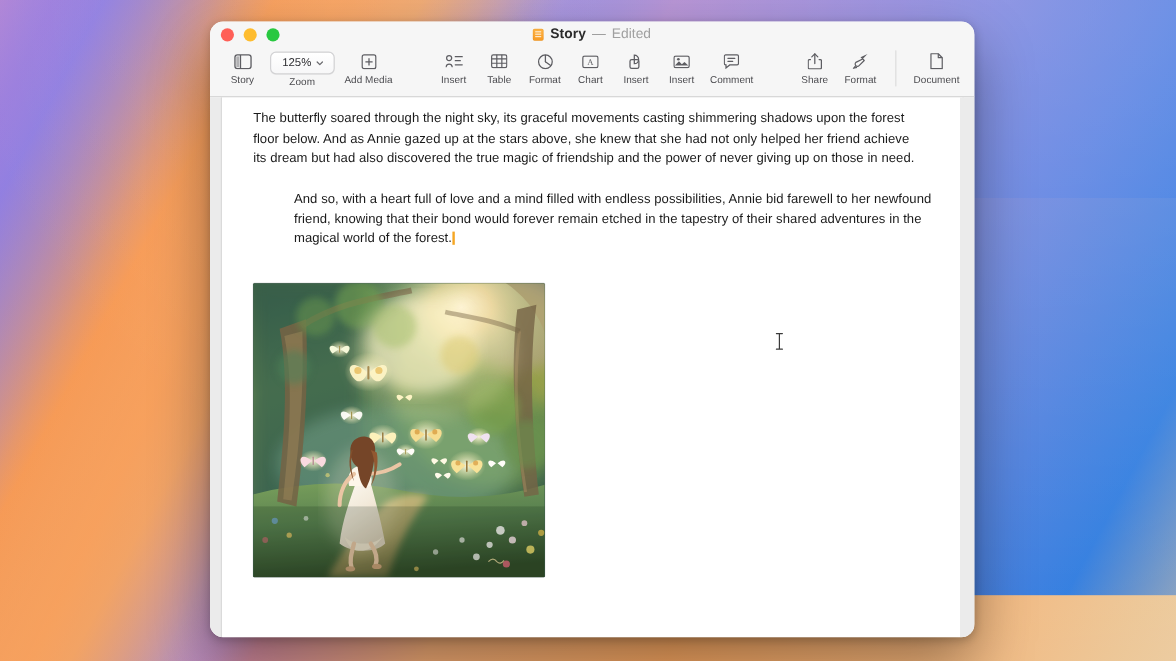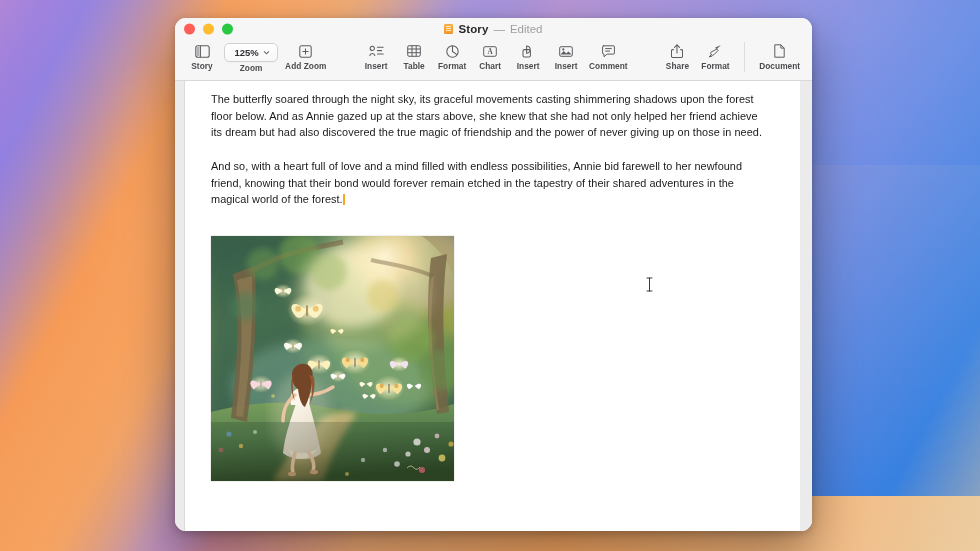--- a/index.html
+++ b/index.html
@@ -138,21 +138,20 @@
   
   .toolbar {
     height:40px; display:flex; align-items:flex-start;
     padding:0 8px; position:relative;
   }
   .tb-item {
     width:auto; min-width:38px; padding:0 6px;
     display:flex; flex-direction:column; align-items:center;
     justify-content:flex-start; gap:1px; cursor:default;
     padding-top:2px;
-    font-weight:bold;
   }
   .tb-icon {
     height:18px; display:flex; align-items:center; justify-content:center;
     color:#5d5d62;
   }
   .tb-label {
     font-size:8.3px; color:#4c4c50; letter-spacing:0.05px; white-space:nowrap;
   }
   .tb-spacer-md { width:30px; }
   .tb-flex { flex:1 1 auto; }
@@ -193,21 +192,21 @@
   }
 
   .para {
     font-size:10.9px;
     line-height:16.7px;
     color:#1b1b1b;
     letter-spacing:0.005em;
     text-align:left;
     width:559px;
   }
-  .para + .para { margin-top:16.7px; }
+  .para + .para { margin-top:16.7px;margin-left:34px; }
 
   .caret {
     display:inline-block; width:1.6px; height:11.5px;
     background:#f5a623; vertical-align:-2px; margin-left:0.5px;
   }
 
   
   .ibeam {
     position:absolute; left:461px; top:196px;
     width:7px; height:15px; pointer-events:none;
@@ -275,21 +274,21 @@
         </div>
 
         <div class="tb-item">
           <span class="tb-icon">
             <svg width="13" height="13" viewBox="0 0 13 13" fill="none" stroke="currentColor" stroke-width="1.05">
               <rect x="0.8" y="0.8" width="11.4" height="11.4" rx="1.6"></rect>
               <line x1="6.5" y1="3.5" x2="6.5" y2="9.5"></line>
               <line x1="3.5" y1="6.5" x2="9.5" y2="6.5"></line>
             </svg>
           </span>
-          <span class="tb-label">Add Zoom</span>
+          <span class="tb-label">Add Media</span>
         </div>
 
         <div class="tb-spacer-md"></div>
 
         <div class="tb-item">
           <span class="tb-icon">
             <svg width="15" height="12" viewBox="0 0 15 12" fill="none" stroke="currentColor" stroke-width="1.05" stroke-linecap="round">
               <circle cx="3.3" cy="3.4" r="2.1"></circle>
               <path d="M0.8 10.6 C1.2 7.8 5.4 7.8 5.8 10.6"></path>
               <line x1="8.4" y1="2.2" x2="14.2" y2="2.2"></line>

